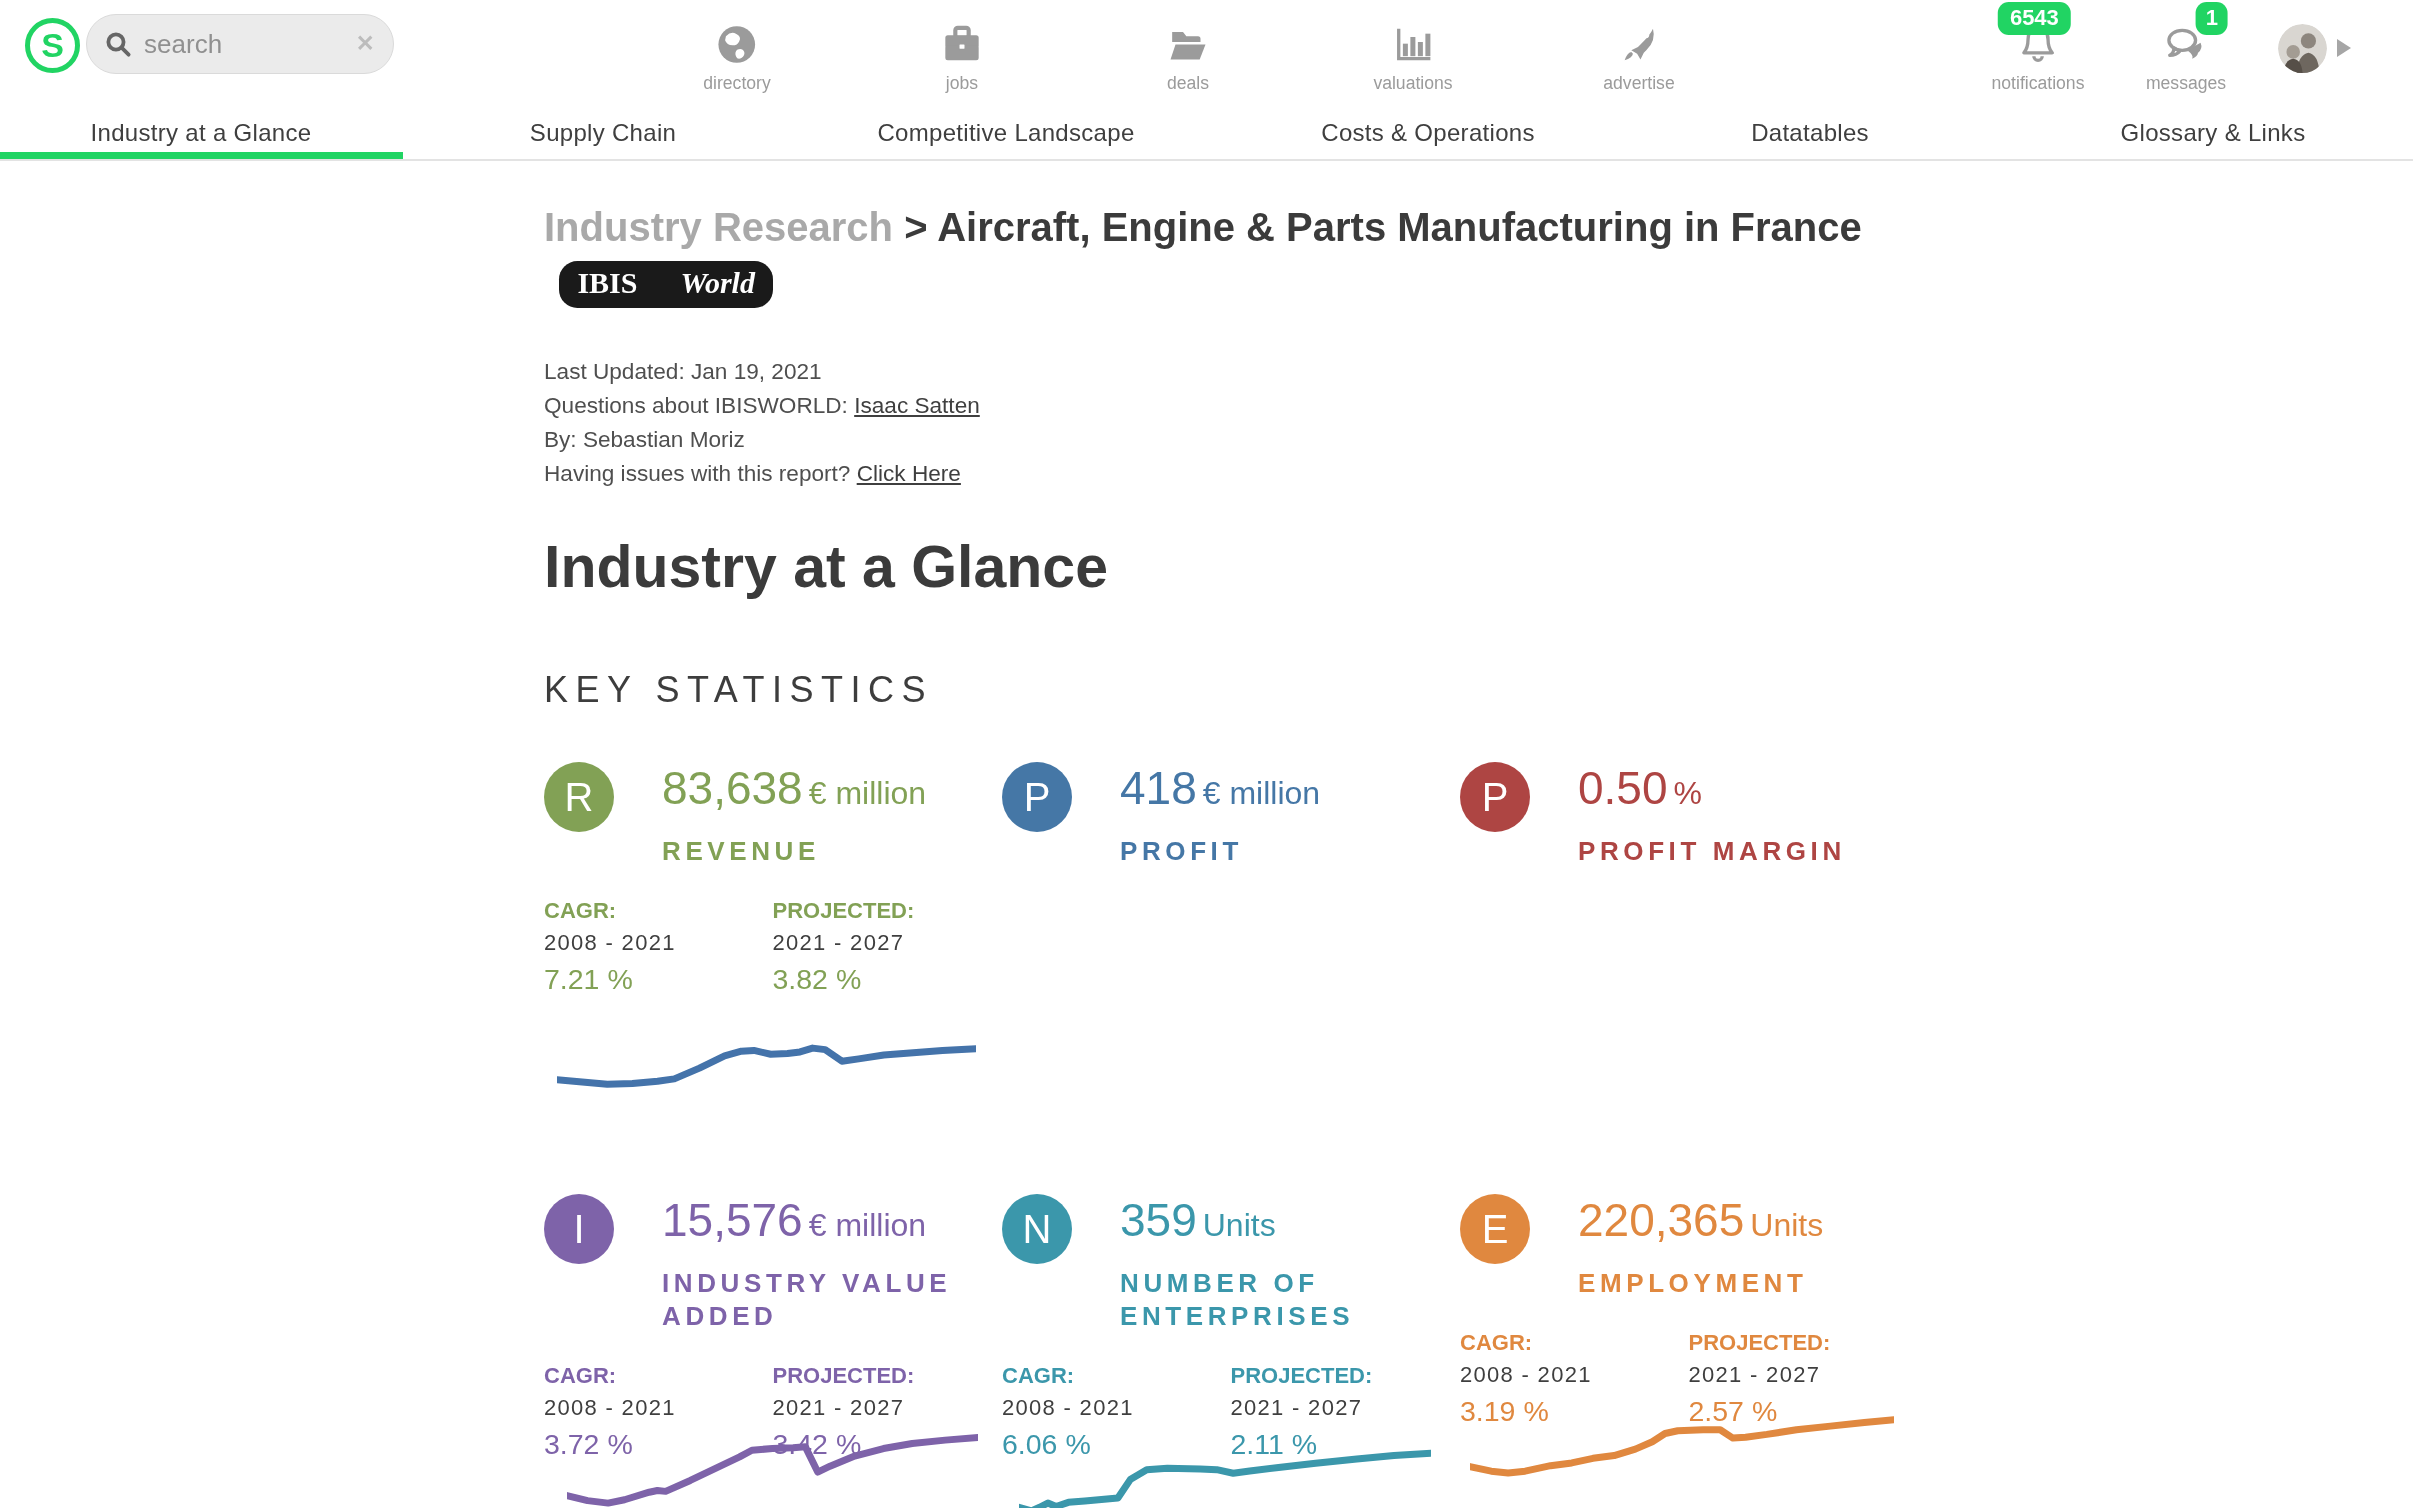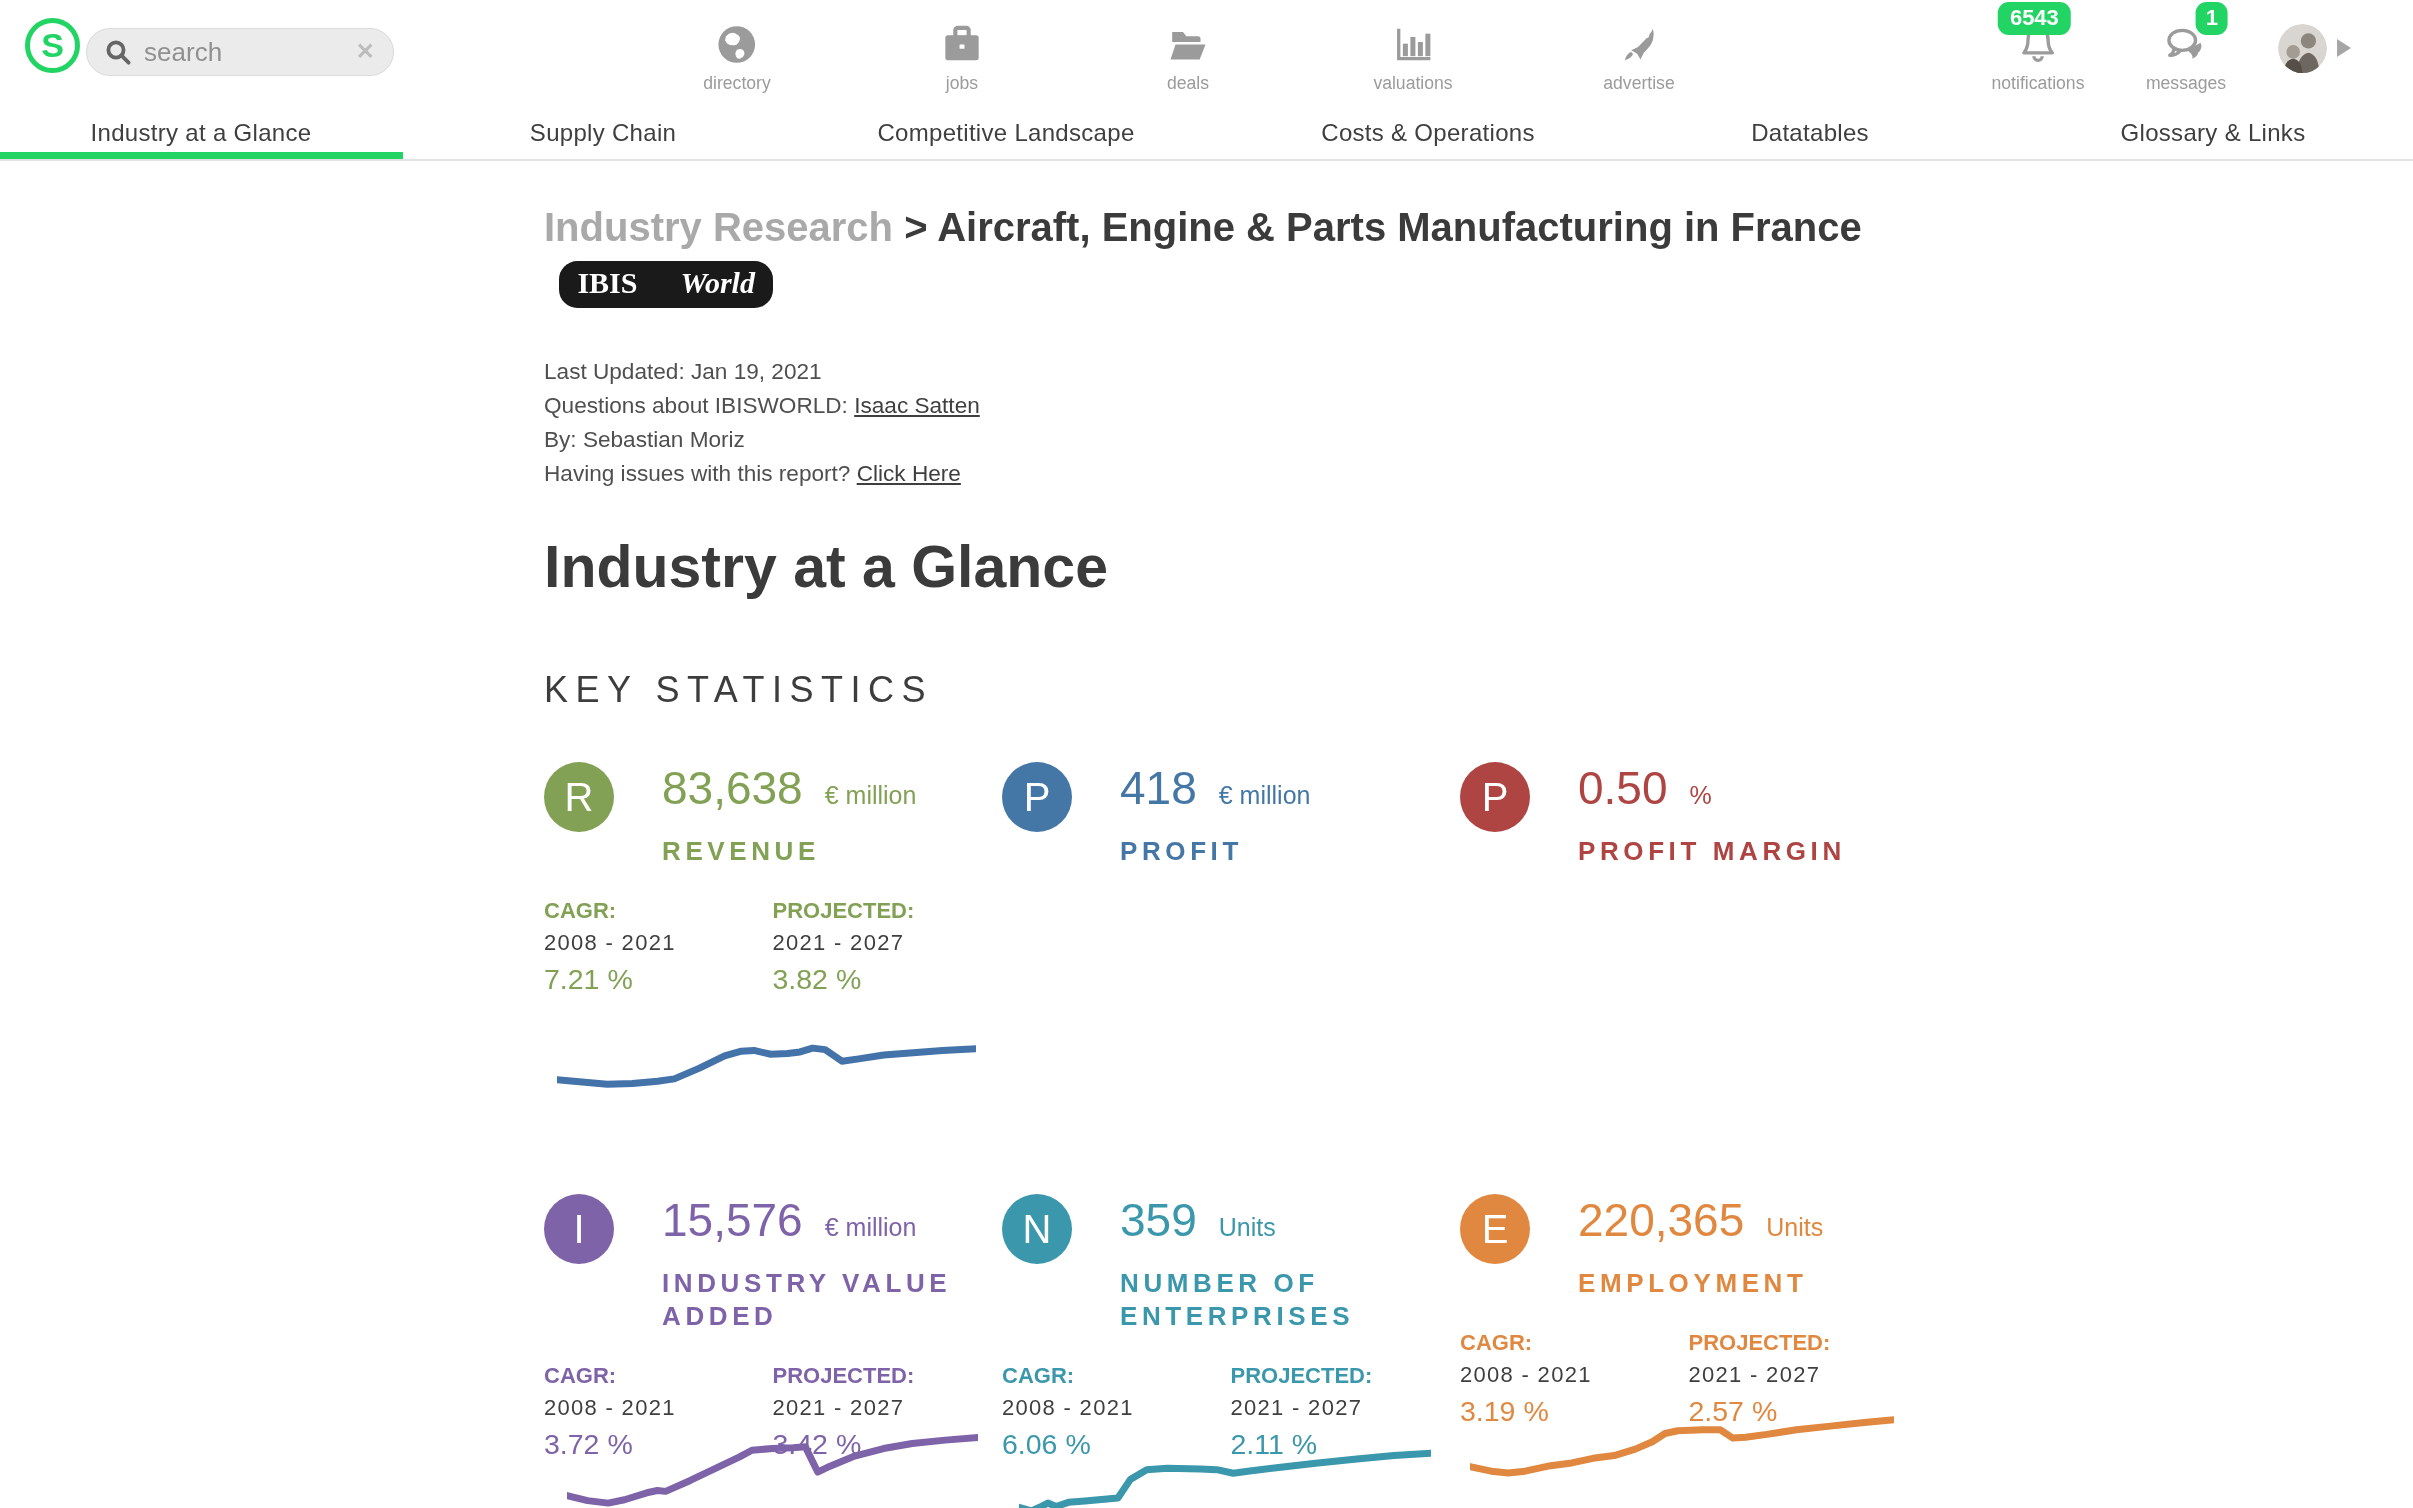--- a/index.html
+++ b/index.html
@@ -10,22 +10,22 @@
   }
 
   
   .topbar { position:absolute; left:0; top:0; width:2413px; height:99px; background:#fff; }
   .logo {
     position:absolute; left:25px; top:18.4px; width:55px; height:55px; border-radius:50%;
     border:5.9px solid var(--accent); display:flex; align-items:center; justify-content:center;
     color:var(--accent); font-size:34px; font-weight:700; cursor:pointer;
   }
   .searchbar {
-    position:absolute; left:86px; top:14.2px; width:308px; height:48px; border-radius:30px;
-    background:#ebebeb; border:1.7px solid #dadada; display:flex; align-items:center; padding:0 18.4px;margin-top:14px;
+    position:absolute; left:86px; top:14.2px; width:308px; height:60px; border-radius:30px;
+    background:#ebebeb; border:1.7px solid #dadada; display:flex; align-items:center; padding:0 18.4px;
   }
   .searchbar svg { flex:0 0 auto; }
   .searchbar input {
     flex:1 1 auto; background:transparent; border:none; outline:none;
     font-family:"Liberation Sans",sans-serif; font-size:26px; color:#6f6f6f; margin-left:11.7px; min-width:0;
   }
   .searchbar input::placeholder { color:#909090; opacity:1; }
   .search-clear { font-size:22.6px; font-weight:700; color:#bcbcbc; cursor:pointer; line-height:1; }
 
   .nav-item {
@@ -74,21 +74,21 @@
   .card { position:absolute; width:457px; }
   .card-head { display:flex; align-items:flex-start; }
   .stat-circle {
     flex:0 0 auto; width:70px; height:70px; border-radius:50%; background:var(--c);
     display:flex; align-items:center; justify-content:center; margin-top:4.2px;
     color:#fff; font-size:40px; font-weight:300;
   }
   .stat-body { margin-left:48px; }
   .stat-value-line { margin-top:3.4px; white-space:nowrap; }
   .stat-value { font-size:46px; font-weight:300; color:var(--c); }
-  .stat-unit { font-size:25px; font-weight:300; color:var(--c); margin-left:22px; }
+  .stat-unit { font-size:32px; font-weight:300; color:var(--c); margin-left:6px; }
   .stat-label { margin-top:20px; max-width:302px; font-size:26px; font-weight:700; letter-spacing:4.6px; line-height:33px; color:var(--c); }
   .cagr { display:flex; margin-top:27px; }
   .cagr-col { width:230px; }
   .cagr-label { font-size:22px; font-weight:700; color:var(--c); line-height:32px; }
   .cagr-years { font-size:22px; color:#3f3f3f; letter-spacing:1.3px; line-height:32px; }
   .cagr-pct { font-size:28.5px; color:var(--c); line-height:39px; margin-top:0.8px; }
 
   .spark { position:absolute; }
 </style>
 </head>

